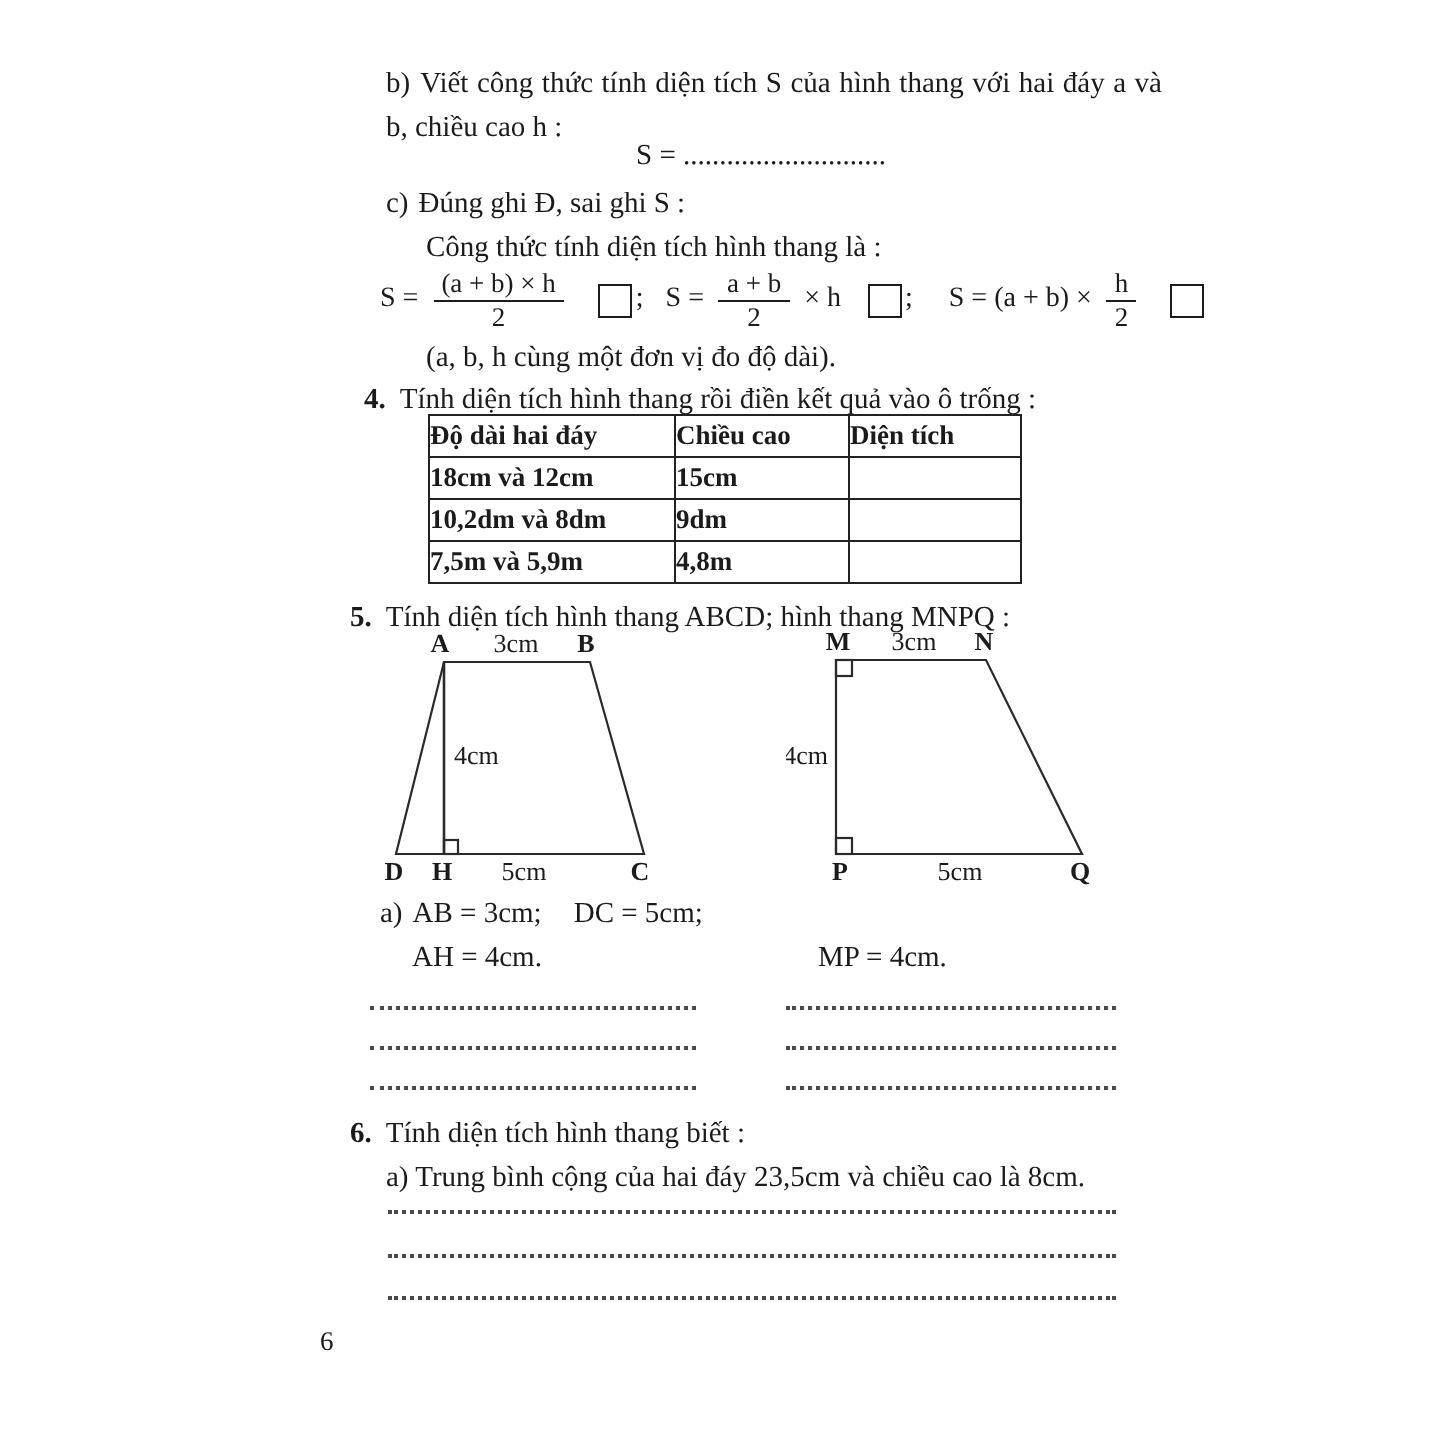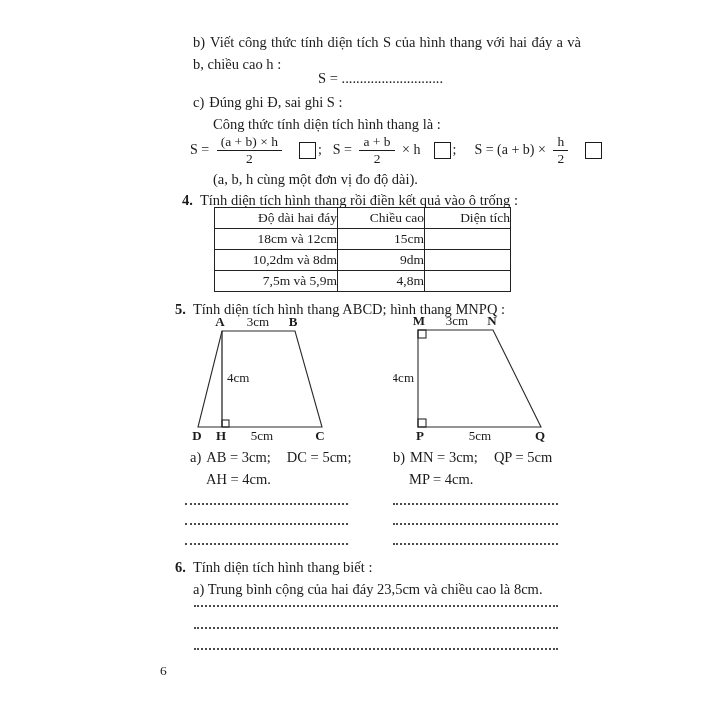--- a/index.html
+++ b/index.html
@@ -25,21 +25,21 @@
   .frac{display:inline-flex;flex-direction:column;align-items:center;line-height:1.15;font-size:13.5px;margin:0 4px;}
   .fnum{padding:0 4px;border-bottom:1.2px solid #1b1b1b;}
   .fden{padding:0 4px;}
   .formula .box{margin-left:13px;}
   .formula .sep{margin-left:2px;}
   .gap1{margin-left:11px;}
   .gap2{margin-left:18px;}
   
   table.ex4{border-collapse:collapse;font-size:13.5px;}
   table.ex4 th,table.ex4 td{
-    border:1.4px solid #222;font-weight:normal;text-align:right;
+    border:1.4px solid #222;font-weight:bold;text-align:left;
     padding:0;height:20px;vertical-align:middle;
   }
   .c1{width:122px;} .c2{width:86px;} .c3{width:85px;}
   
   svg text{font-family:"Liberation Serif","DejaVu Serif",serif;font-size:13px;fill:#1b1b1b;}
   svg text.vtx{font-weight:bold;}
   svg .shape{fill:none;stroke:#2a2a2a;stroke-width:1.1;}
   
   .eqrow{font-size:14.5px;white-space:pre;}
   .eqrow .e1{margin-right:16px;margin-top:48px;}
@@ -117,21 +117,20 @@
     <text class="vtx" x="99" y="9" text-anchor="middle">N</text>
     <text x="21" y="66" text-anchor="end">4cm</text>
     <text class="vtx" x="27" y="124" text-anchor="middle">P</text>
     <text x="87" y="124" text-anchor="middle">5cm</text>
     <text class="vtx" x="147" y="124" text-anchor="middle">Q</text>
   </svg>
 
   <div class="abs eqrow" style="left:190px;top:449px;"><span class="sub-label">a)</span><span class="e1">AB = 3cm;</span><span>DC = 5cm;</span></div>
   <div class="abs eqrow" style="left:206px;top:471px;"><span>AH = 4cm.</span></div>
 
-  <div class="abs eqrow" style="left:393px;top:449px;"><span class="sub-label">b)</span><span class="e1">MN = 3cm;</span><span>QP = 5cm</span></div>
   <div class="abs eqrow" style="left:409px;top:471px;"><span>MP = 4cm.</span></div>
 
   <div class="abs dots-line" style="left:185px;top:487px;width:163px;"></div>
   <div class="abs dots-line" style="left:185px;top:507px;width:163px;"></div>
   <div class="abs dots-line" style="left:185px;top:527px;width:163px;"></div>
 
   <div class="abs dots-line" style="left:393px;top:487px;width:165px;"></div>
   <div class="abs dots-line" style="left:393px;top:507px;width:165px;"></div>
   <div class="abs dots-line" style="left:393px;top:527px;width:165px;"></div>
 

